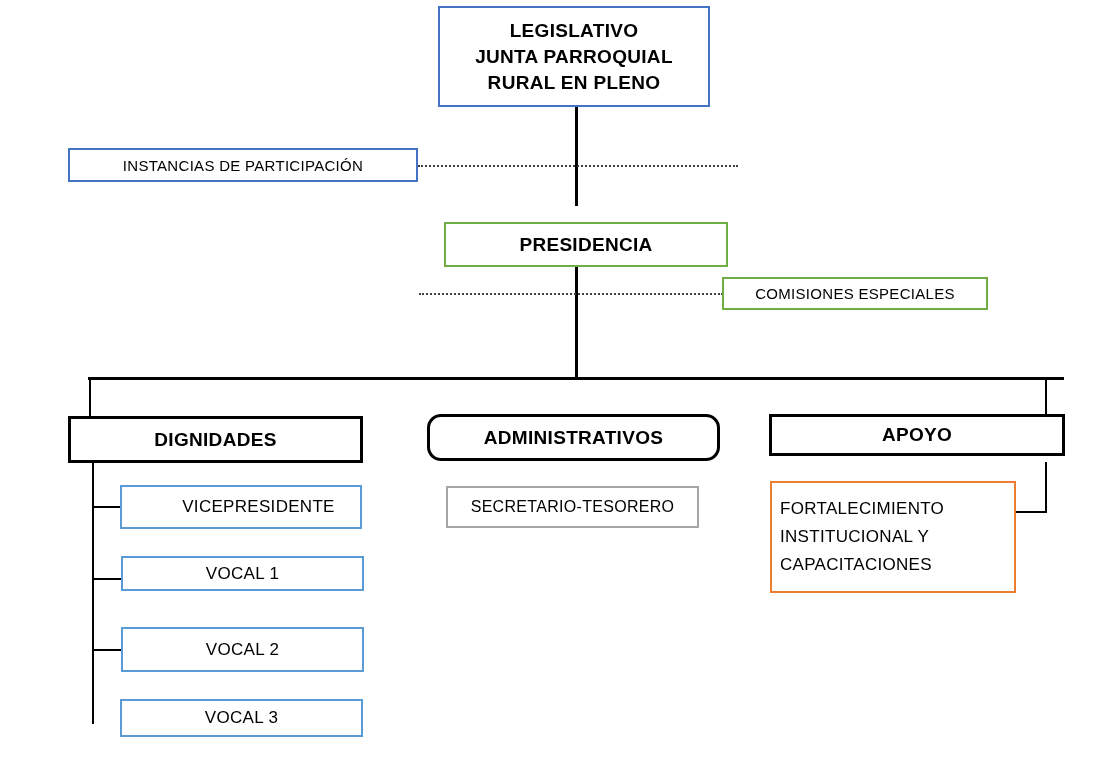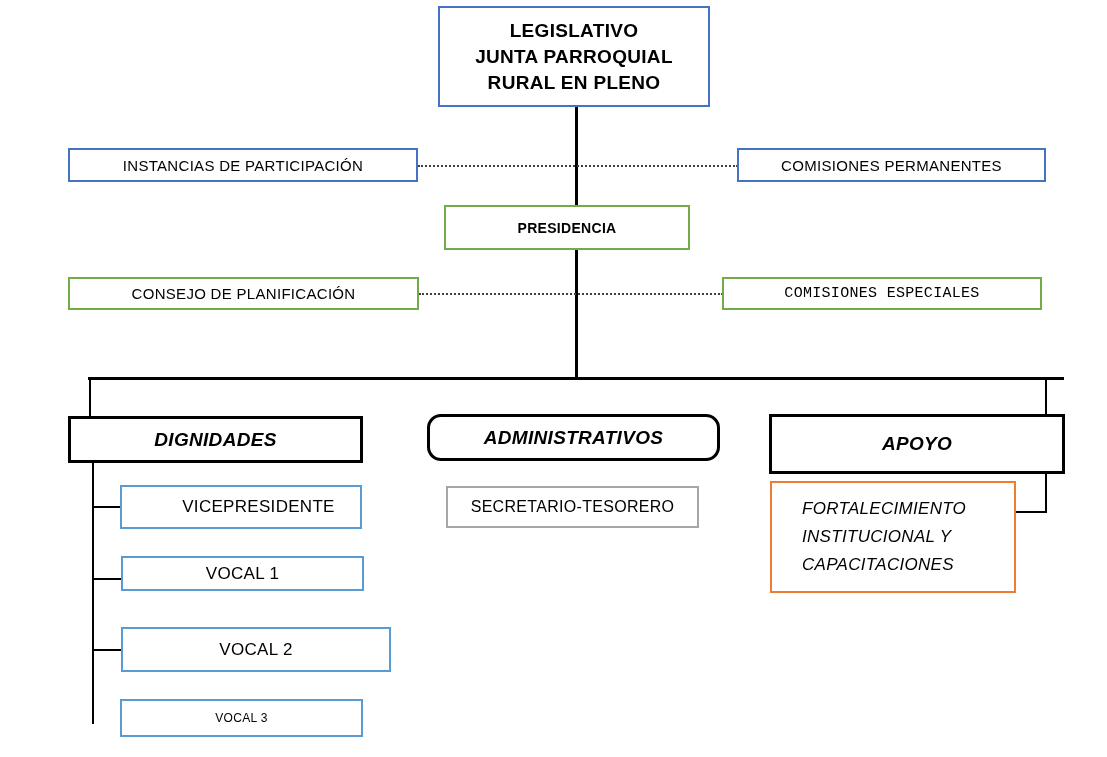--- a/index.html
+++ b/index.html
@@ -42,21 +42,21 @@
   
   .bold   { font-weight: bold; }
   .normal { font-weight: normal; }
 
   
   .b-blue   { border: 2px solid #4472C4; }
   .b-ltblue { border: 2px solid #5B9BD5; }
   .b-green  { border: 2px solid #70AD47; }
   .b-orange { border: 2px solid #ED7D31; }
   .b-gray   { border: 2px solid #A6A6A6; }
-  .b-black  { border: 3px solid #000000; font-style: italic; }
+  .b-black  { border: 3px solid #000000; }
 
   
   .line {
     position: absolute;
     background: #000000;
     z-index: 1;
   }
   .vline { width: 3px; }
   .hline { height: 3px; }
   .vthin { width: 2px; }
@@ -64,21 +64,21 @@
 
   .dotted {
     position: absolute;
     height: 0;
     border-top: 2px dotted #404040;
     z-index: 2;
   }
 
   
   .left-align { justify-content: flex-start; text-align: left; }
-  .left-align .txt { padding-left: 30px; font-style: italic; }
+  .left-align .txt { padding-left: 8px; }
 </style>
 </head>
 <body>
 
 <div id="chart">
 
   <div class="line vline" style="left:575px; top:106px; height:100px;"></div>
   <div class="line vline" style="left:575px; top:249px; height:131px;"></div>
 
   <div class="dotted" style="left:418px; top:165px; width:320px;"></div>
@@ -103,61 +103,55 @@
   <div class="box b-blue bold" style="left:438px; top:6px; width:272px; height:101px; font-size:19px; line-height:26px;">
     <span class="txt">LEGISLATIVO
 JUNTA PARROQUIAL
 RURAL EN PLENO</span>
   </div>
 
   <div class="box b-blue normal" style="left:68px; top:148px; width:350px; height:34px; font-size:15px;">
     <span class="txt">INSTANCIAS DE PARTICIPACIÓN</span>
   </div>
 
-  <div class="box b-blue normal" style="left:737px; top:148px; width:309px; height:34px; font-size:15px;">
-    <span class="txt">COMISIONES  PERMANENTES</span>
-  </div>
 
-  <div class="box b-green bold" style="left:444px; top:205px; width:246px; height:45px; font-size:14px;">
+  <div class="box b-green bold" style="left:444px; top:222px; width:284px; height:45px; font-size:19px;">
     <span class="txt">PRESIDENCIA</span>
   </div>
 
-  <div class="box b-green normal" style="left:68px; top:277px; width:351px; height:33px; font-size:15px;">
-    <span class="txt">CONSEJO DE PLANIFICACIÓN</span>
-  </div>
 
-  <div class="box b-green normal" style="left:722px; top:277px; width:320px; height:33px; font-size:15px;font-family:Liberation Mono, monospace;">
+  <div class="box b-green normal" style="left:722px; top:277px; width:266px; height:33px; font-size:15px;">
     <span class="txt">COMISIONES  ESPECIALES</span>
   </div>
 
   <div class="box b-black bold" style="left:68px; top:416px; width:295px; height:47px; font-size:19px;">
     <span class="txt">DIGNIDADES</span>
   </div>
 
   <div class="box b-black bold" style="left:427px; top:414px; width:293px; height:47px; font-size:19px;border-radius:14px;">
     <span class="txt">ADMINISTRATIVOS</span>
   </div>
 
-  <div class="box b-black bold" style="left:769px; top:414px; width:296px; height:60px; font-size:19px;">
+  <div class="box b-black bold" style="left:769px; top:414px; width:296px; height:42px; font-size:19px;">
     <span class="txt">APOYO</span>
   </div>
 
   <div class="box b-ltblue normal" style="left:120px; top:485px; width:242px; height:44px; font-size:17px;padding-left:35px;">
     <span class="txt">VICEPRESIDENTE</span>
   </div>
 
   <div class="box b-ltblue normal" style="left:121px; top:556px; width:243px; height:35px; font-size:17px;">
     <span class="txt">VOCAL 1</span>
   </div>
 
-  <div class="box b-ltblue normal" style="left:121px; top:627px; width:270px; height:45px; font-size:17px;">
+  <div class="box b-ltblue normal" style="left:121px; top:627px; width:243px; height:45px; font-size:17px;">
     <span class="txt">VOCAL 2</span>
   </div>
 
-  <div class="box b-ltblue normal" style="left:120px; top:699px; width:243px; height:38px; font-size:12px;">
+  <div class="box b-ltblue normal" style="left:120px; top:699px; width:243px; height:38px; font-size:17px;">
     <span class="txt">VOCAL 3</span>
   </div>
 
   <div class="box b-gray normal" style="left:446px; top:486px; width:253px; height:42px; font-size:16px;">
     <span class="txt">SECRETARIO-TESORERO</span>
   </div>
 
   <div class="box b-orange normal left-align" style="left:770px; top:481px; width:246px; height:112px; font-size:17px; line-height:28px;">
     <span class="txt">FORTALECIMIENTO
 INSTITUCIONAL   Y

